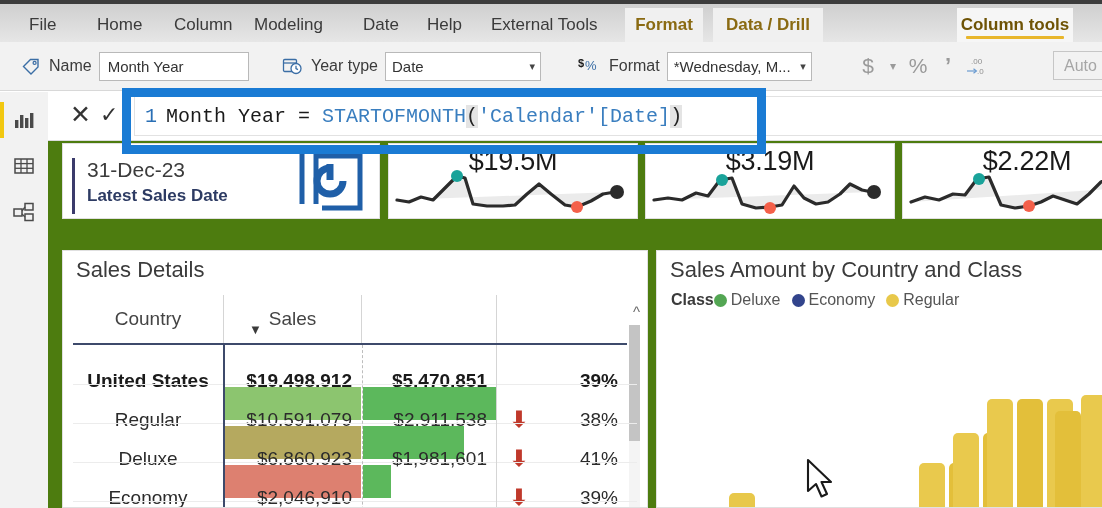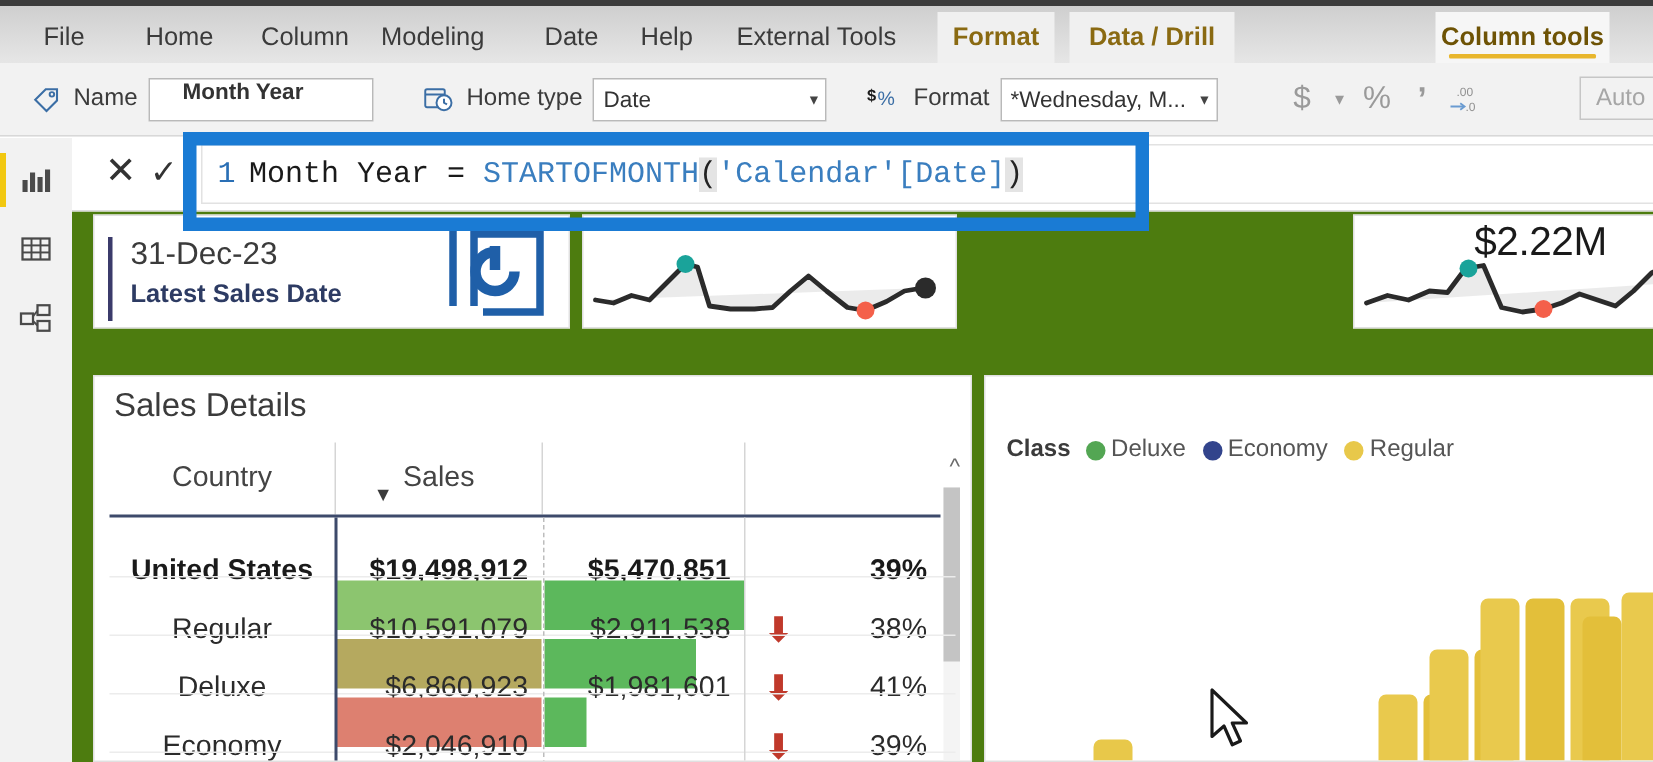--- a/index.html
+++ b/index.html
@@ -32,21 +32,21 @@
 
   
   .propbar{
     position:absolute;left:0;top:42px;width:1102px;height:48px;
     background:#f2f2f2;border-bottom:1px solid #d8d8d8;
   }
   .pb-item{position:absolute;display:flex;align-items:center;height:30px;top:9px;}
   .pb-label{font-size:16px;color:#3b3b3b;margin:0 7px 0 5px;white-space:nowrap;}
   .pb-input{
     height:29px;border:1px solid #b9b9b9;background:#fff;box-sizing:border-box;
-    font-size:15px;color:#333;display:flex;padding:0 22px;font-weight:bold;
+    font-size:15px;color:#333;display:flex;align-items:center;padding:0 8px;
   }
   .pb-select{
     height:29px;border:1px solid #b9b9b9;background:#fff;box-sizing:border-box;
     font-size:15px;color:#333;display:flex;align-items:center;
     justify-content:space-between;padding:0 5px 0 6px;
   }
   .chev{font-size:11px;color:#444;margin-left:6px;}
   .ic{width:26px;height:26px;display:flex;align-items:center;justify-content:center;}
   .fmtbtn{
     width:30px;height:28px;display:flex;align-items:center;justify-content:center;
@@ -130,21 +130,21 @@
   .cell.bold{font-weight:bold;color:#1a1a1a;}
   .databar{position:absolute;top:3px;height:33px;}
   .sortcaret{position:absolute;font-size:13px;color:#3b3b3b;}
   .scrollbar{position:absolute;width:11px;background:#f4f4f4;}
   .scrollthumb{position:absolute;left:0;width:11px;background:#c4c4c4;}
   .scrollcap{position:absolute;font-size:15px;color:#6b6b6b;}
   .arrow-dn{font-size:22px;color:#c0392b;font-weight:bold;line-height:1;}
 
   
   .legend{position:absolute;left:14px;top:40px;display:flex;align-items:center;font-size:16px;color:#555;}
-  .legend .lg-title{font-weight:bold;color:#3b3b3b;margin-right:10px;}
+  .legend .lg-title{font-weight:bold;color:#3b3b3b;}
   .legend .lg-item{display:flex;align-items:center;margin-right:11px;}
   .dot{width:13px;height:13px;border-radius:50%;margin-right:4px;}
   .barsvg{position:absolute;left:0;right:0;bottom:0;height:200px;}
 
   
   .annot{
     position:absolute;border:9px solid #1a7bd4;box-sizing:border-box;pointer-events:none;
   }
   
   .cursor{position:absolute;pointer-events:none;}
@@ -193,21 +193,21 @@
 
     <div class="pb-item" style="left:280px;">
       <span class="ic">
         <svg width="24" height="22" viewBox="0 0 24 22">
           <rect x="2.5" y="4.5" width="13" height="12" rx="1.2" fill="none" stroke="#3b6ea5" stroke-width="1.3"></rect>
           <line x1="2.5" y1="8" x2="15.5" y2="8" stroke="#3b6ea5" stroke-width="1.3"></line>
           <circle cx="15" cy="13.5" r="5" fill="#fff" stroke="#3b6ea5" stroke-width="1.3"></circle>
           <path d="M15 10.8 L15 13.5 L17 14.6" fill="none" stroke="#3b6ea5" stroke-width="1.3"></path>
         </svg>
       </span>
-      <span class="pb-label">Home type</span>
+      <span class="pb-label">Year type</span>
       <div class="pb-select" style="width:156px;">
         <span>Date</span>
         <span class="chev">▾</span>
       </div>
     </div>
 
     <div class="pb-item" style="left:578px;">
       <span class="ic">
         <svg width="26" height="22" viewBox="0 0 26 22">
           <text x="0" y="12" font-size="11" font-weight="bold" fill="#1a1a1a" font-family="Liberation Sans, sans-serif">$</text>
@@ -282,29 +282,40 @@
           <path d="M16 6 L16 58" stroke="#1f5fa8" stroke-width="5" fill="none"></path>
           <path d="M30 6 L30 58" stroke="#1f5fa8" stroke-width="5" fill="none"></path>
           <path d="M30 10 L74 10 L74 62 L36 62" stroke="#1f5fa8" stroke-width="5" fill="none"></path>
           <path d="M44 22 a13 13 0 1 0 13 13" stroke="#1f5fa8" stroke-width="7" fill="none"></path>
           <path d="M44 18 L44 34" stroke="#1f5fa8" stroke-width="7" fill="none"></path>
         </svg>
       </span>
     </div>
 
     <div class="card" style="left:340px;top:3px;width:250px;height:76px;">
+      <div class="kpi-val">$19.5M</div>
       <svg class="spark" viewBox="0 0 238 52" preserveAspectRatio="none">
         <path d="M2 36 L14 38 L26 33 L38 36 L50 24 L62 12 L70 14 L78 40 L92 42 L108 42 L120 41 L132 30 L144 20 L156 30 L170 41 L182 43 L196 37 L208 30 L220 28" fill="#e8e8e8" stroke="none" opacity="0.85" transform="translate(0,0)"></path>
         <path d="M2 36 L14 38 L26 33 L38 36 L50 24 L62 12 L70 14 L78 40 L92 42 L108 42 L120 41 L132 30 L144 20 L156 30 L170 41 L182 43 L196 37 L208 30 L220 28" fill="none" stroke="#2b2b2b" stroke-width="3.2" stroke-linejoin="round" stroke-linecap="round"></path>
         <circle cx="62" cy="12" r="6" fill="#1aa39a"></circle>
         <circle cx="182" cy="43" r="6" fill="#f4604a"></circle>
         <circle cx="222" cy="28" r="7" fill="#2b2b2b"></circle>
       </svg>
     </div>
 
+    <div class="card" style="left:597px;top:3px;width:250px;height:76px;">
+      <div class="kpi-val">$3.19M</div>
+      <svg class="spark" viewBox="0 0 238 52" preserveAspectRatio="none">
+        <path d="M2 36 L16 34 L30 36 L44 29 L56 32 L68 16 L80 14 L90 40 L104 44 L118 43 L130 41 L142 22 L152 34 L164 40 L176 38 L188 30 L198 20 L210 26 L220 28" fill="#e8e8e8" stroke="none" opacity="0.85"></path>
+        <path d="M2 36 L16 34 L30 36 L44 29 L56 32 L68 16 L80 14 L90 40 L104 44 L118 43 L130 41 L142 22 L152 34 L164 40 L176 38 L188 30 L198 20 L210 26 L220 28" fill="none" stroke="#2b2b2b" stroke-width="3.2" stroke-linejoin="round" stroke-linecap="round"></path>
+        <circle cx="70" cy="16" r="6" fill="#1aa39a"></circle>
+        <circle cx="118" cy="44" r="6" fill="#f4604a"></circle>
+        <circle cx="222" cy="28" r="7" fill="#2b2b2b"></circle>
+      </svg>
+    </div>
 
     <div class="card" style="left:854px;top:3px;width:250px;height:76px;">
       <div class="kpi-val">$2.22M</div>
       <svg class="spark" viewBox="0 0 238 52" preserveAspectRatio="none">
         <path d="M2 38 L16 33 L30 36 L44 30 L56 31 L68 15 L80 13 L92 41 L106 44 L120 42 L132 38 L144 32 L156 36 L168 40 L180 30 L192 18 L204 12 L216 24" fill="#e8e8e8" stroke="none" opacity="0.85"></path>
         <path d="M2 38 L16 33 L30 36 L44 30 L56 31 L68 15 L80 13 L92 41 L106 44 L120 42 L132 38 L144 32 L156 36 L168 40 L180 30 L192 18 L204 12 L216 24" fill="none" stroke="#2b2b2b" stroke-width="3.2" stroke-linejoin="round" stroke-linecap="round"></path>
         <circle cx="70" cy="15" r="6" fill="#1aa39a"></circle>
         <circle cx="120" cy="42" r="6" fill="#f4604a"></circle>
       </svg>
     </div>
@@ -378,20 +389,21 @@
           <div class="sep"></div>
         </div>
 
         <div class="vline" style="left:150px;top:50px;height:195px;background:#3d4a6b;width:2px;"></div>
         <div class="vline" style="left:289px;top:50px;height:195px;border-left:1px dashed #bdbdbd;background:none;"></div>
         <div class="vline" style="left:423px;top:50px;height:195px;"></div>
       </div>
     </div>
 
     <div class="card" style="left:608px;top:110px;width:496px;height:258px;">
+      <div class="panel-title">Sales Amount by Country and Class</div>
       <div class="legend">
         <span class="lg-title">Class</span>
         <span class="lg-item">
           <span class="dot" style="background:#53a653;"></span>
           <span>Deluxe</span>
         </span>
         <span class="lg-item">
           <span class="dot" style="background:#32448c;"></span>
           <span>Economy</span>
         </span>

